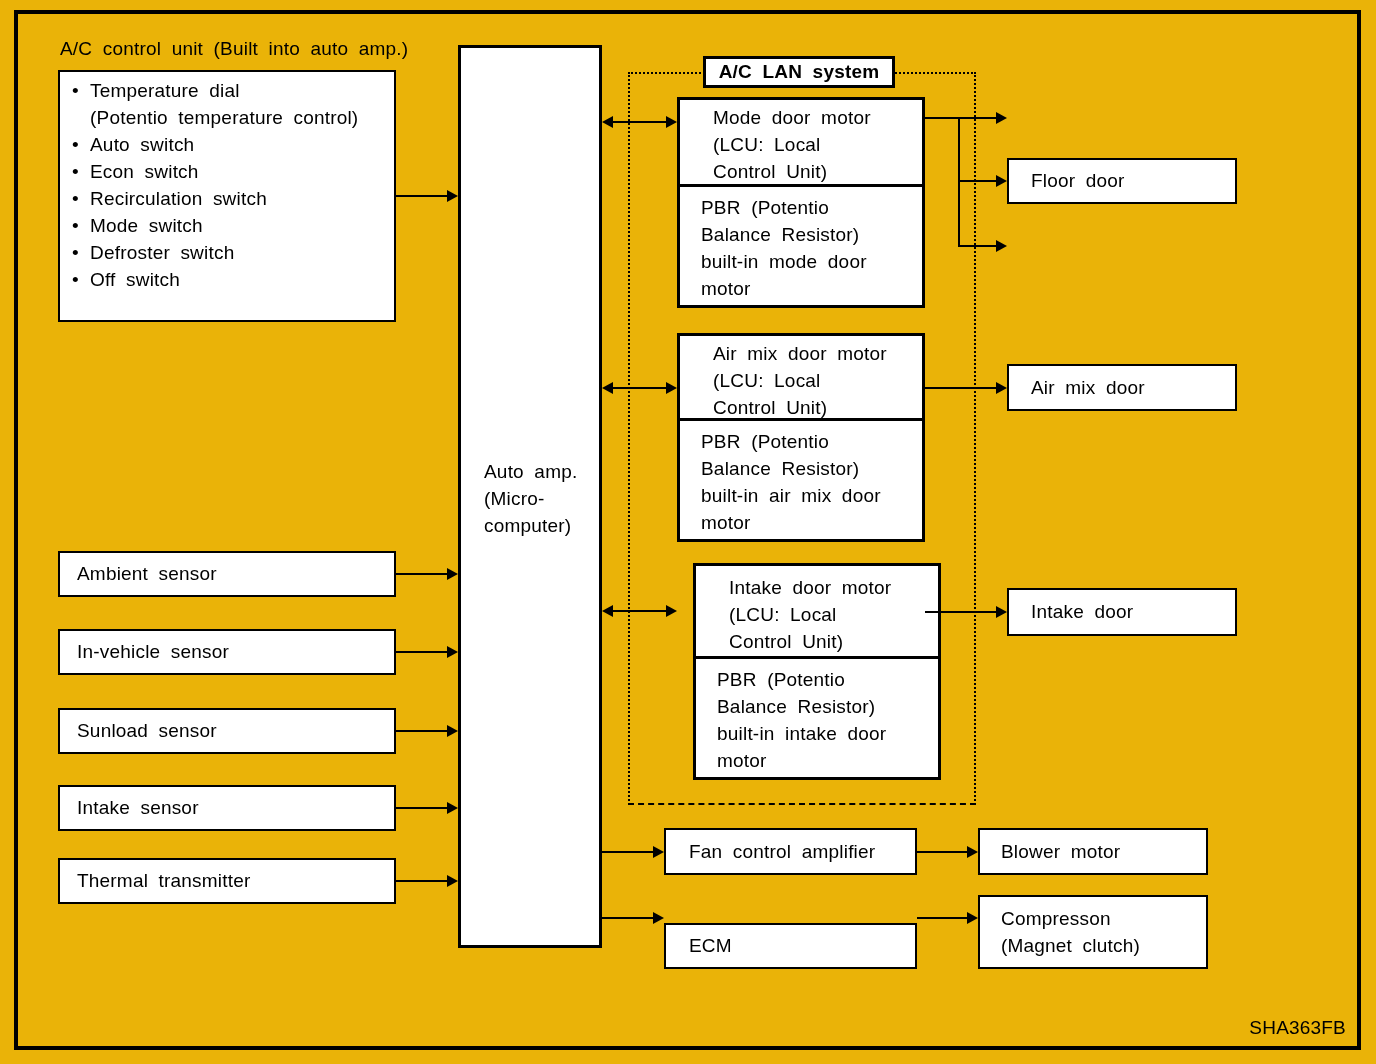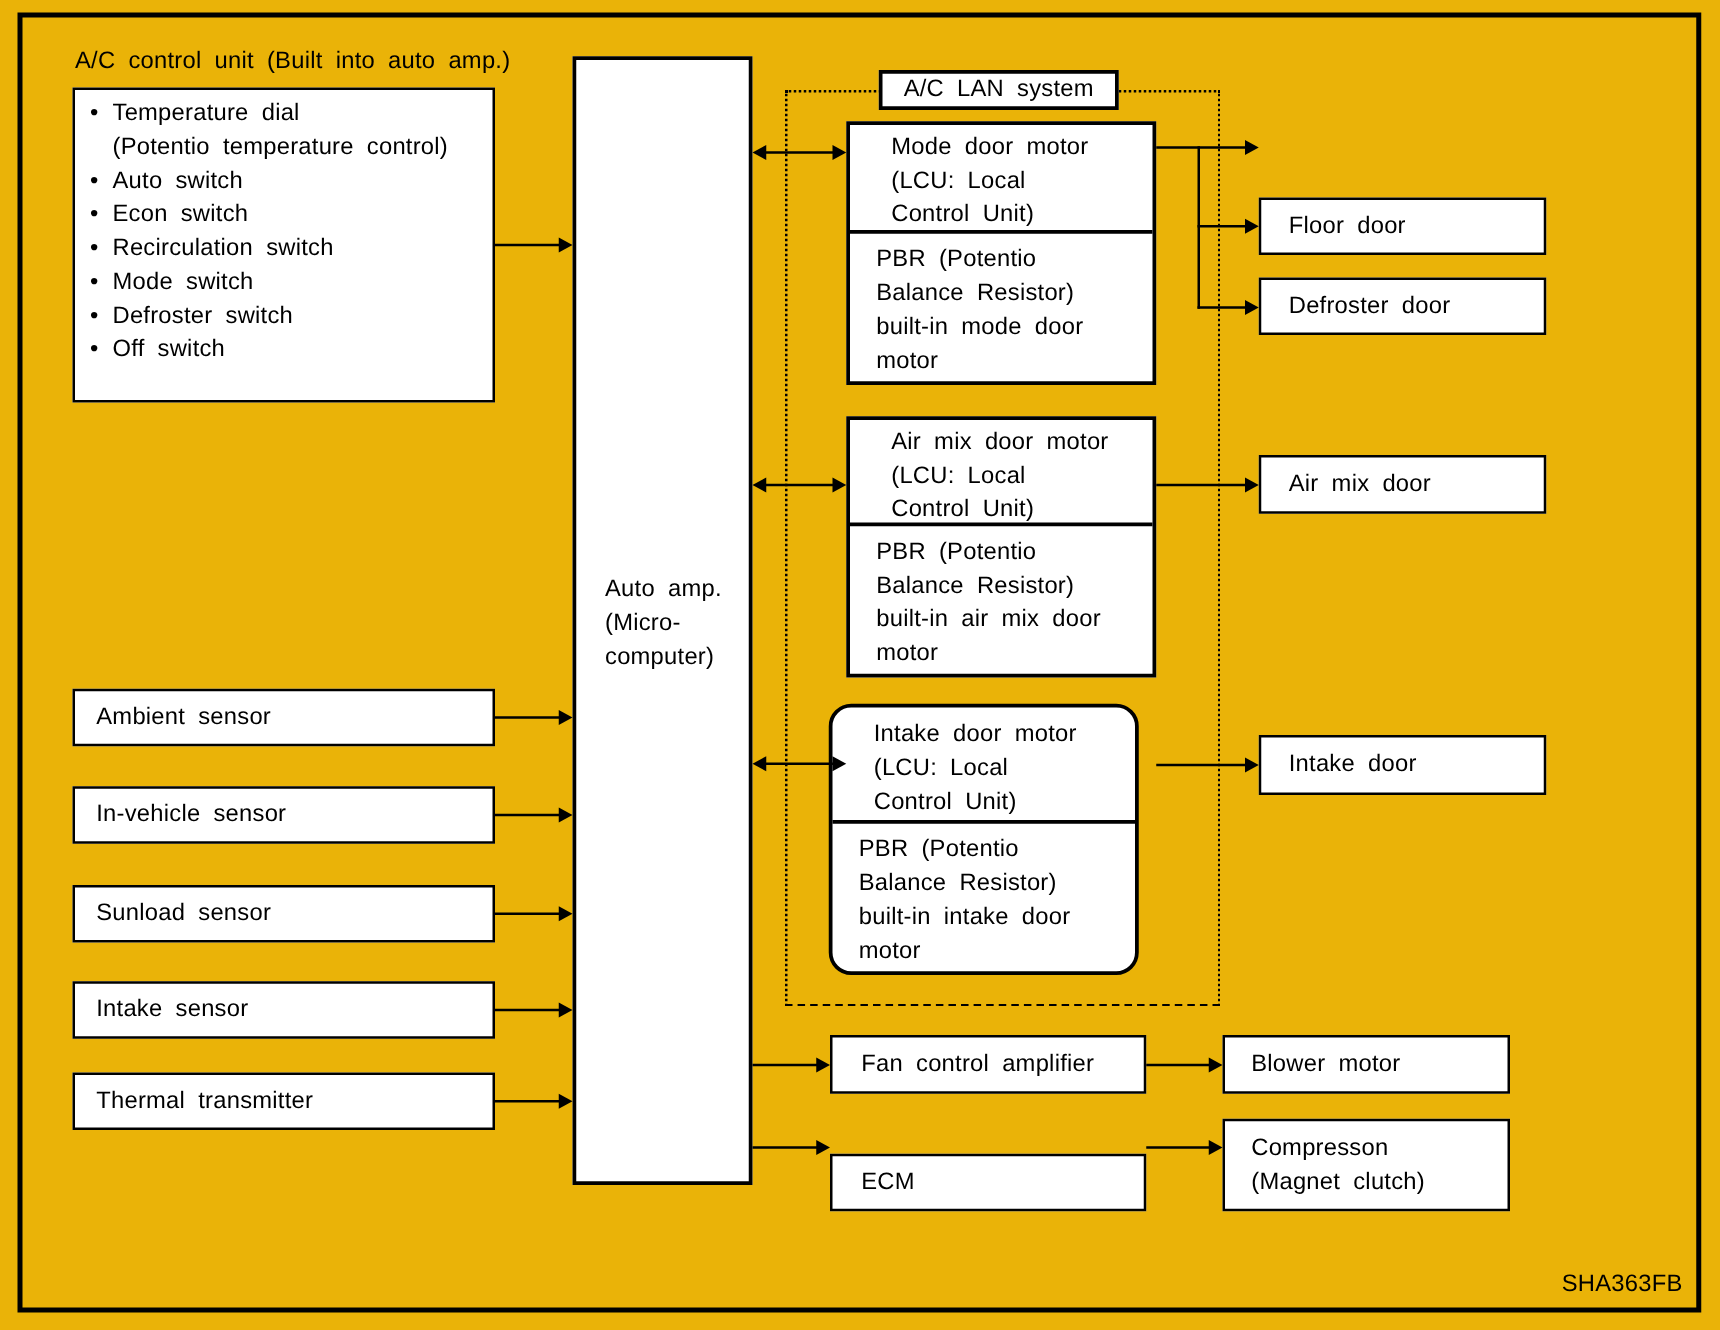--- a/index.html
+++ b/index.html
@@ -43,21 +43,21 @@
 
   <div class="box" style="left:458px;top:45px;width:144px;height:903px;border-width:3px;">
     <div style="margin:410px 0 0 23px;">
       <div class="mline">Auto amp.</div>
       <div class="mline">(Micro-</div>
       <div class="mline">computer)</div>
     </div>
   </div>
 
   <div class="abs" style="left:628px;top:72px;width:348px;height:733px;border:2px dotted #000;border-bottom-style:dashed;"></div>
-  <div class="box flexc" style="left:703px;top:56px;width:192px;height:32px;border-width:3px;justify-content:center;">
+  <div class="box flexc" style="left:703px;top:56px;width:192px;height:32px;border-width:3px;justify-content:center;font-weight:bold;">
     <span class="nw">A/C LAN system</span>
   </div>
 
   <div class="box" style="left:677px;top:97px;width:248px;height:211px;border-width:3px;">
     <div class="sec-u" style="height:87px;">
       <div class="mline">Mode door motor</div>
       <div class="mline">(LCU: Local</div>
       <div class="mline">Control Unit)</div>
     </div>
     <div class="sec-l">
@@ -75,39 +75,36 @@
       <div class="mline">Control Unit)</div>
     </div>
     <div class="sec-l">
       <div class="mline">PBR (Potentio</div>
       <div class="mline">Balance Resistor)</div>
       <div class="mline">built-in air mix door</div>
       <div class="mline">motor</div>
     </div>
   </div>
 
-  <div class="box" style="left:663px;top:563px;width:248px;height:217px;border-width:3px;border-radius:18px;">
+  <div class="box" style="left:693px;top:563px;width:248px;height:217px;border-width:3px;">
     <div class="sec-u" style="height:93px;padding-top:8px;">
       <div class="mline">Intake door motor</div>
       <div class="mline">(LCU: Local</div>
       <div class="mline">Control Unit)</div>
     </div>
     <div class="sec-l">
       <div class="mline">PBR (Potentio</div>
       <div class="mline">Balance Resistor)</div>
       <div class="mline">built-in intake door</div>
       <div class="mline">motor</div>
     </div>
   </div>
 
   <div class="box flexc" style="left:1007px;top:158px;width:230px;height:46px;padding-left:22px;">
     <span class="nw">Floor door</span>
-  </div>
-  <div class="box flexc" style="left:1007px;top:222px;width:230px;height:46px;padding-left:22px;">
-    <span class="nw">Defroster door</span>
   </div>
   <div class="box flexc" style="left:1007px;top:364px;width:230px;height:47px;padding-left:22px;">
     <span class="nw">Air mix door</span>
   </div>
   <div class="box flexc" style="left:1007px;top:588px;width:230px;height:48px;padding-left:22px;text-align:center;">
     <span class="nw">Intake door</span>
   </div>
 
   <div class="box flexc" style="left:58px;top:551px;width:338px;height:46px;padding-left:17px;">
     <span class="nw">Ambient sensor</span>

